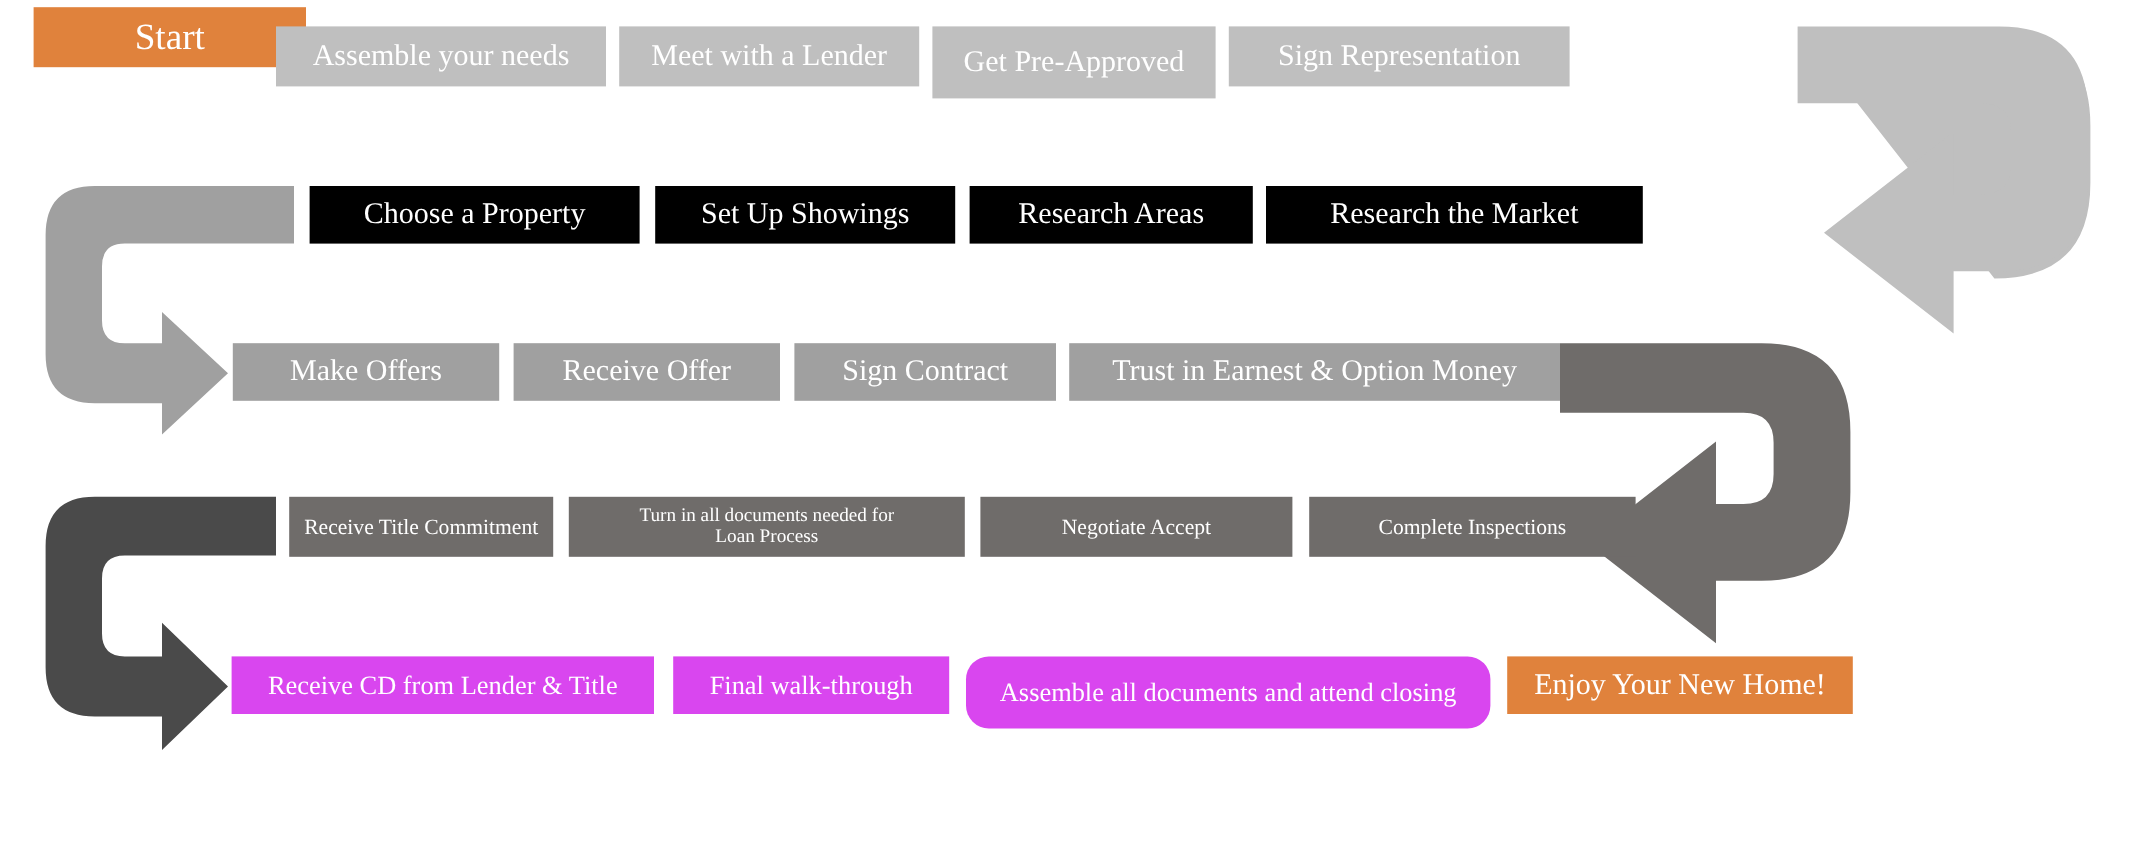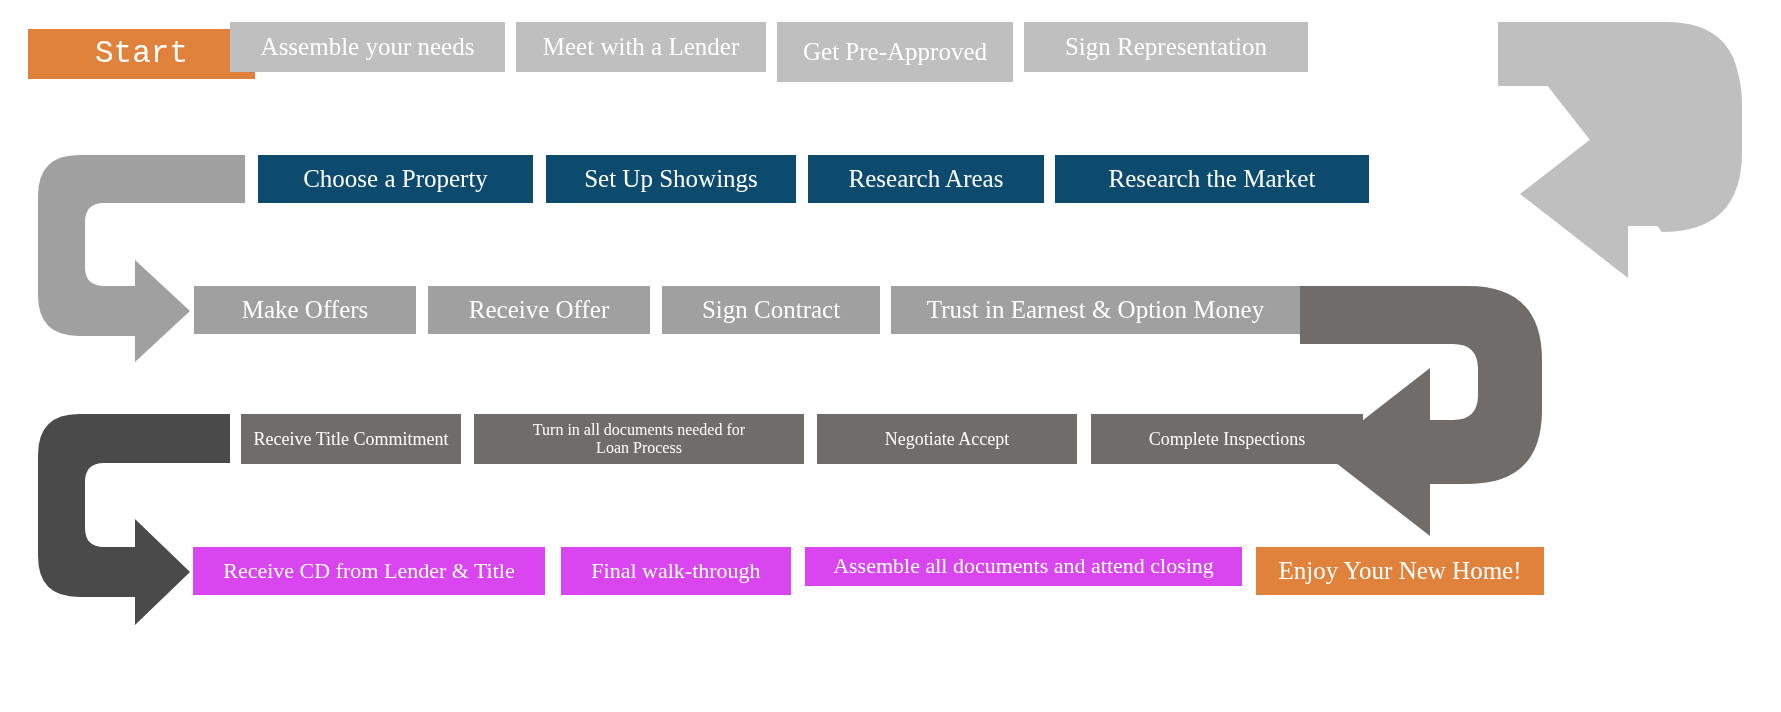--- a/index.html
+++ b/index.html
@@ -32,21 +32,21 @@
     align-items: center;
     justify-content: center;
     text-align: center;
     color: #ffffff;
     box-sizing: border-box;
     line-height: 1.12;
     padding: 2px 6px;
     white-space: pre-line;
   }
   .row1 { background: #bfbfbf; }
-  .row2 { background: #0c4a6e; }
+  .row2 { background: #000000; }
   .row3 { background: #a0a0a0; }
   .row4 { background: #6f6c6a; }
   .row5 { background: #d946ef; }
   .accent { background: #e08game; }
   .accent { background: #e0823c; }
 
   .f-start   { font-size: 31px; }
   .f-r1      { font-size: 25px; }
   .f-r2      { font-size: 25px; }
   .f-r3      { font-size: 25px; }
@@ -139,21 +139,21 @@
              L 135 519
              L 135 547
              L 104 547
              Q 85 547 85 528
              L 85 482
              Q 85 463 104 463
              L 230 463
              Z"></path>
   </svg>
 
-  <div class="node row1 accent f-start" style="left:28px; top:29px; width:227px; height:50px;font-family:Liberation Mono, monospace;">Start</div>
+  <div class="node row1 accent f-start" style="left:28px; top:6px; width:227px; height:50px;">Start</div>
 
   <div class="node row1 f-r1" style="left:230px; top:22px; width:275px; height:50px;">Assemble your needs</div>
 
   <div class="node row1 f-r1" style="left:516px; top:22px; width:250px; height:50px;">Meet with a Lender</div>
 
   <div class="node row1 f-r1" style="left:777px; top:22px; width:236px; height:60px;">Get Pre-Approved</div>
 
   <div class="node row1 f-r1" style="left:1024px; top:22px; width:284px; height:50px;text-align:center;">Sign Representation</div>
 
   <div class="node row2 f-r2" style="left:258px; top:155px; width:275px; height:48px;">Choose a Property</div>
@@ -178,17 +178,17 @@
 Loan Process</div>
 
   <div class="node row4 f-r4" style="left:817px; top:414px; width:260px; height:50px;">Negotiate Accept</div>
 
   <div class="node row4 f-r4" style="left:1091px; top:414px; width:272px; height:50px;">Complete Inspections</div>
 
   <div class="node row5 f-r5" style="left:193px; top:547px; width:352px; height:48px;">Receive CD from Lender &amp; Title</div>
 
   <div class="node row5 f-r5" style="left:561px; top:547px; width:230px; height:48px;">Final walk-through</div>
 
-  <div class="node row5 f-r5" style="left:805px; top:547px; width:437px; height:39px;">Assemble all documents and attend closing</div>
+  <div class="node row5 f-r5" style="left:805px; top:547px; width:437px; height:60px;border-radius:19px;">Assemble all documents and attend closing</div>
 
   <div class="node accent f-end" style="left:1256px; top:547px; width:288px; height:48px;">Enjoy Your New Home!</div>
 
 </div>
 
 </body></html>

